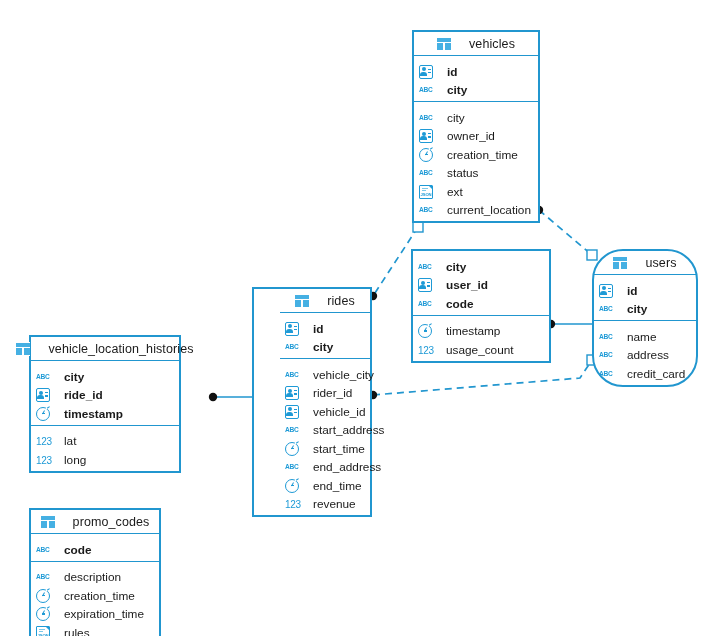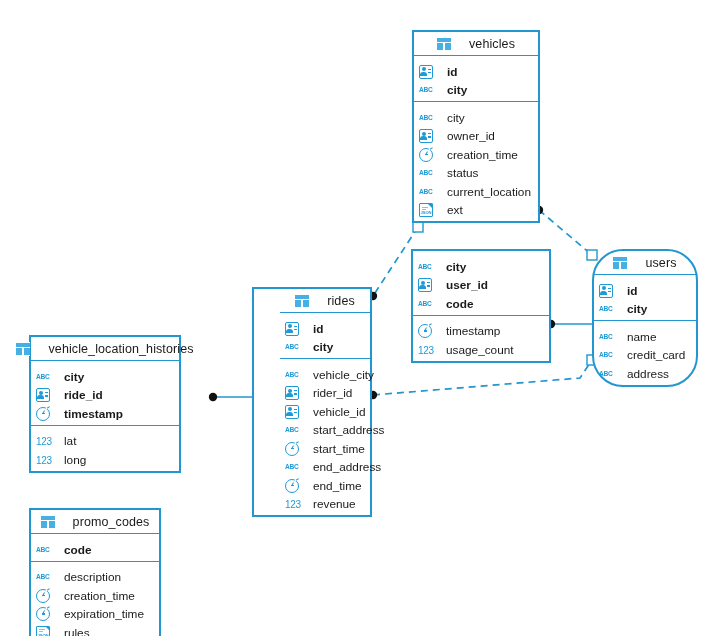--- a/index.html
+++ b/index.html
@@ -288,31 +288,31 @@
             <span class="m"></span>
             <span class="tick"></span>
           </span>
           <span class="fname">creation_time</span>
         </div>
         <div class="row">
           <span class="ico ico-abc">ABC</span>
           <span class="fname">status</span>
         </div>
         <div class="row">
-          <span class="ico ico-abc">ABC</span>
-          <span class="fname">current_location</span>
-        </div>
-        <div class="row">
           <span class="ico ico-json">
             <span class="fold"></span>
             <span class="ln ln1"></span>
             <span class="ln ln2"></span>
             <span class="lbl">JSON</span>
           </span>
           <span class="fname">ext</span>
+        </div>
+        <div class="row">
+          <span class="ico ico-abc">ABC</span>
+          <span class="fname">current_location</span>
         </div>
       </div>
     </div>
     <div class="table-box" style="left: 411px; top: 249px; width: 140px;">
       <div class="section keys">
         <div class="row">
           <span class="ico ico-abc">ABC</span>
           <span class="fname">city</span>
         </div>
         <div class="row">
@@ -368,25 +368,25 @@
           <span class="fname">city</span>
         </div>
       </div>
       <div class="section cols">
         <div class="row">
           <span class="ico ico-abc">ABC</span>
           <span class="fname">name</span>
         </div>
         <div class="row">
           <span class="ico ico-abc">ABC</span>
+          <span class="fname">address</span>
+        </div>
+        <div class="row">
+          <span class="ico ico-abc">ABC</span>
           <span class="fname">credit_card</span>
-        </div>
-        <div class="row">
-          <span class="ico ico-abc">ABC</span>
-          <span class="fname">address</span>
         </div>
       </div>
     </div>
     <div class="table-box" style="left: 252px; top: 287px; width: 120px; padding-left: 26px;">
       <div class="tbl-header">
         <span class="ico ico-table">
           <i class="bar"></i>
           <i class="c1"></i>
           <i class="c2"></i>
         </span>

